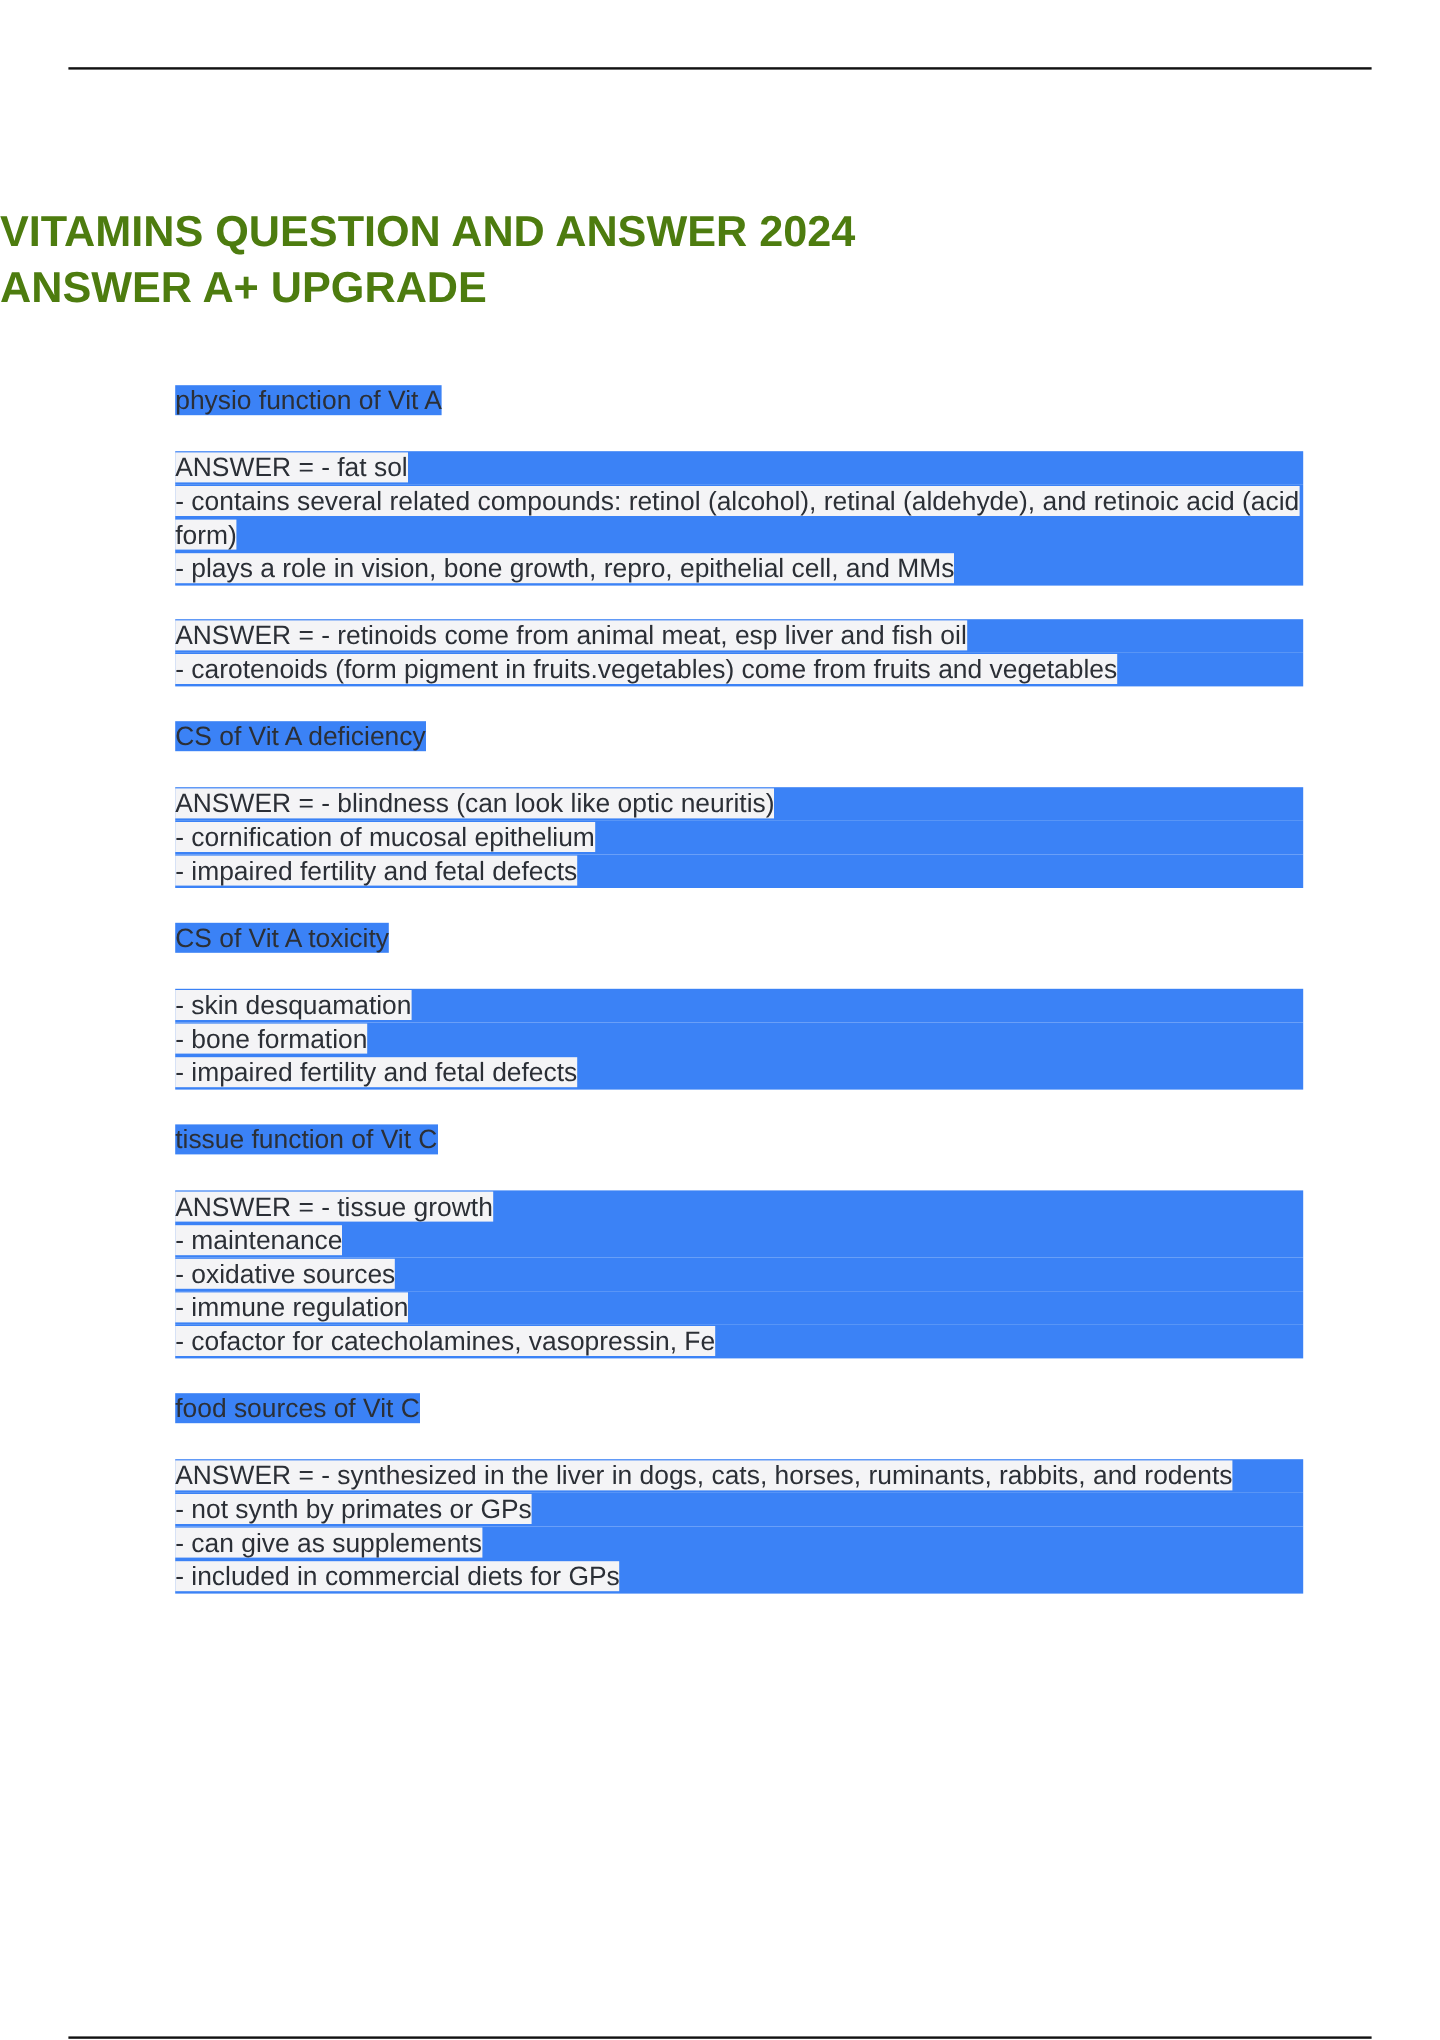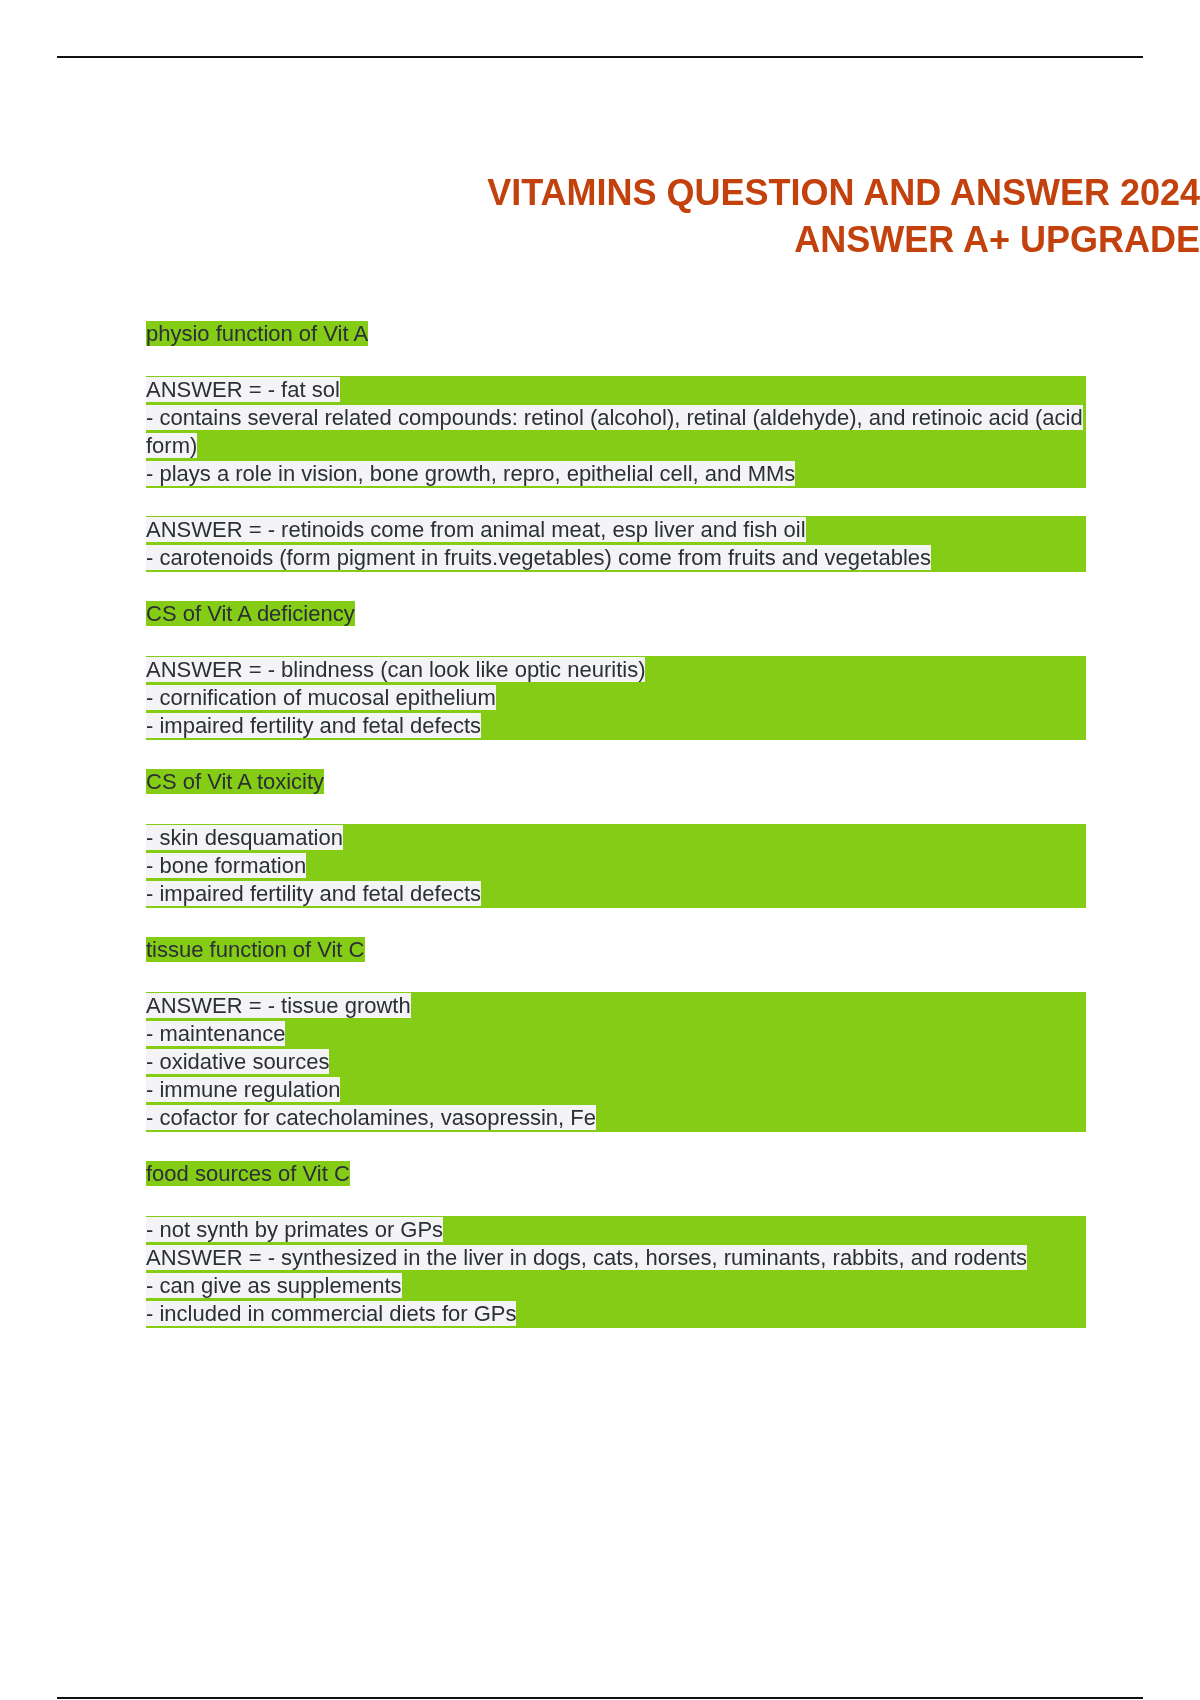--- a/index.html
+++ b/index.html
@@ -1,24 +1,24 @@
 <!DOCTYPE html>
 <html><head>
 <meta charset="utf-8">
 <style>
   html, body { margin:0; padding:0; background:#ffffff; }
   body { width:1200px; height:1700px; position:relative; overflow:hidden; font-family:"Liberation Sans", sans-serif; color:#2b2f36; }
   .rule { position:absolute; left:57px; right:57px; height:2px; background:#111; }
   .rule.top { top:56px; }
   .rule.bottom { top:1697px; }
-  .title { position:absolute; top:145px; left:0; right:0; text-align:right; font-weight:bold; font-size:36px; line-height:47px; color:#c2410c; }
+  .title { position:absolute; top:145px; left:0; right:0; text-align:left; font-weight:bold; font-size:36px; line-height:47px; color:#4d7c0f; }
   .title span { display:block; }
   .content { position:absolute; top:320px; left:146px; width:940px; font-size:22px; line-height:28px; }
   .q { margin-bottom:28px; }
-  .q span, .a span { background:#84cc16; }
+  .q span, .a span { background:#3b82f6; }
   .a { margin-bottom:28px; }
   .a .line { display:block; }
   .a .line span { background:#f4f4f6;text-align:right; }
 </style>
 </head>
 <body>
 
 <div class="rule top"></div>
 
 <h1 class="title">
@@ -58,20 +58,20 @@
   <div class="a">
     <span class="line"><span> ANSWER = - tissue growth</span></span>
     <span class="line"><span>- maintenance</span></span>
     <span class="line"><span>- oxidative sources</span></span>
     <span class="line"><span>- immune regulation</span></span>
     <span class="line"><span>- cofactor for catecholamines, vasopressin, Fe</span></span>
   </div>
 
   <div class="q"><span>food sources of Vit C</span></div>
   <div class="a">
+    <span class="line"><span> ANSWER = - synthesized in the liver in dogs, cats, horses, ruminants, rabbits, and rodents</span></span>
     <span class="line"><span>- not synth by primates or GPs</span></span>
-    <span class="line"><span> ANSWER = - synthesized in the liver in dogs, cats, horses, ruminants, rabbits, and rodents</span></span>
     <span class="line"><span>- can give as supplements</span></span>
     <span class="line"><span>- included in commercial diets for GPs</span></span>
   </div>
 </div>
 
 <div class="rule bottom"></div>
 
 </body></html>

